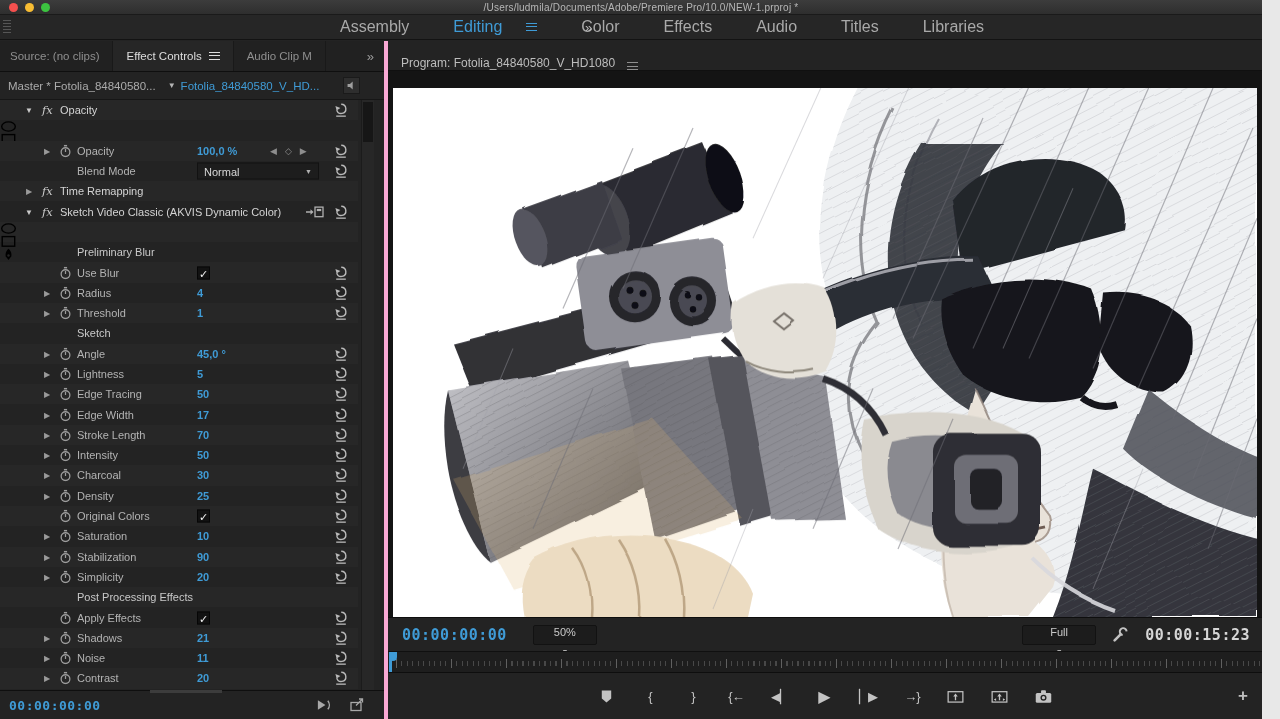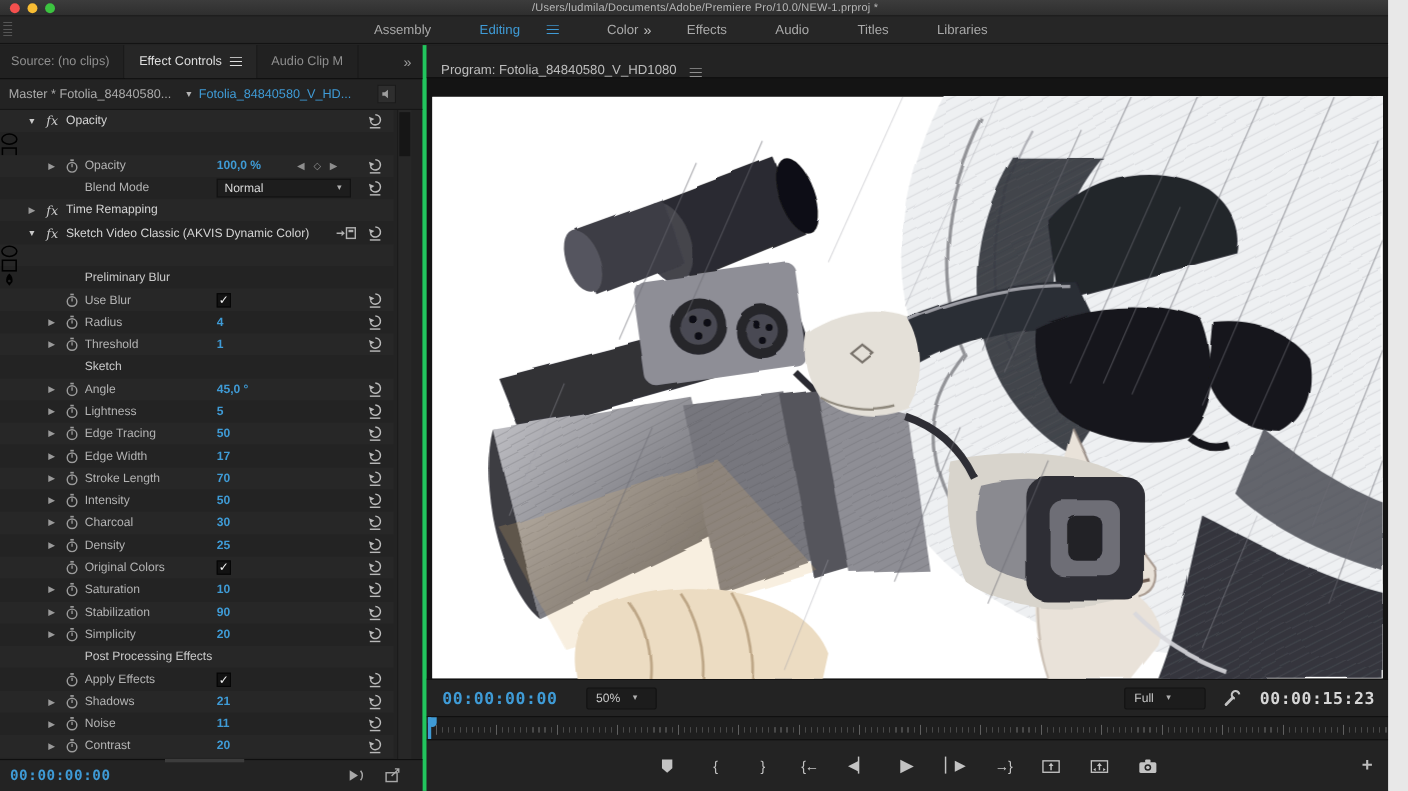--- a/index.html
+++ b/index.html
@@ -13,29 +13,29 @@
     position:relative; border-bottom:1px solid #1a1a1a; }
   .tl { width:9px; height:9px; border-radius:50%; margin-left:7px; }
   .tl.red{ background:#f4504e; margin-left:9px;} .tl.yellow{ background:#f8bd33;} .tl.green{ background:#3cc440;}
   .win-title { position:absolute; left:0; right:0; text-align:center; font-size:10px; color:#b7b7b7; letter-spacing:.2px;margin-left:20px; }
 
   
   .workspace-bar { height:25px; background:#262626; border-bottom:1px solid #131313; display:flex; align-items:center; position:relative; }
   .grip { width:8px; height:14px; margin-left:3px;
     background:repeating-linear-gradient(#565656 0 1px, transparent 1px 3px); }
   .ws-tabs { position:absolute; left:340px; display:flex; align-items:center; gap:44px; }
-  .ws-tab { font-size:12px; color:#a9a9a9; cursor:default; white-space:nowrap; display:flex; align-items:center; gap:9px;}
+  .ws-tab { font-size:16px; color:#a9a9a9; cursor:default; white-space:nowrap; display:flex; align-items:center; gap:9px;}
   .ws-tab.active { color:#3f9bd6;gap:24px; }
   .menu-icon { width:11px; height:8px; background:repeating-linear-gradient(currentColor 0 1px, transparent 1px 3.5px); display:inline-block; }
   .ws-overflow { position:absolute; left:585px; color:#bdbdbd; font-size:13px; }
 
   .main { position:absolute; top:41px; left:0; right:0; bottom:0; display:flex; }
 
   
-  .left-panel { width:388px; background:#232323; display:flex; flex-direction:column; border-right:4px solid #22c55e; position:relative;}
+  .left-panel { width:388px; background:#232323; display:flex; flex-direction:column; border-right:4px solid #f9a8d4; position:relative;}
   .panel-tabs { height:31px; background:#212121; border-bottom:1px solid #0f0f0f; display:flex; align-items:center; position:relative;}
   .p-tab { padding:0 13px; height:100%; display:flex; align-items:center; gap:7px; font-size:11.5px; color:#8f8f8f;
     border-right:1px solid #191919; white-space:nowrap; overflow:hidden;}
   .p-tab.active { color:#dedede; background:#262626; }
   .p-tab:first-child{ padding-left:10px; }
   .p-overflow { position:absolute; right:10px; color:#9a9a9a; font-size:13px; }
 
   .clip-bar { height:28px; display:flex; align-items:center; border-bottom:1px solid #161616; position:relative; font-size:11.5px;}
   .master-label { color:#ababab; margin-left:8px; white-space:nowrap; }
   .clip-tab { display:flex; align-items:center; gap:5px; margin-left:12px; }
@@ -82,21 +82,21 @@
   .program-panel { flex:1; display:flex; flex-direction:column; background:#141414; position:relative; }
   .prog-header { height:30px; background:#232323; border-bottom:1px solid #101010; display:flex; align-items:flex-end; gap:12px; padding-left:13px;
     font-size:12px; color:#bdbdbd; }
   .prog-header .menu-icon{ color:#8f8f8f; }
   .video-wrap { flex:1; padding:17px 5px 0 5px; }
   .video { width:100%; height:100%; background:#ffffff; }
   .video svg { width:100%; height:100%; display:block; }
 
   .prog-controls { height:34px; background:#232323; border-top:1px solid #0e0e0e; display:flex; align-items:center; position:relative; }
   .prog-controls .tc-main { color:#3f9bd6; font-family:"DejaVu Sans Mono","Liberation Mono",monospace; font-weight:bold; font-size:15px; margin-left:14px; letter-spacing:.5px;}
-  .sel { height:20px; background:#1c1c1c; border:1px solid #121212; border-radius:2px; display:flex; align-items:center; font-size:11px; color:#c9c9c9; padding:0 8px; gap:10px;}
+  .sel { height:20px; background:#1c1c1c; border:1px solid #121212; border-radius:2px; display:flex; align-items:center; font-size:11px; color:#c9c9c9; padding:0 8px; gap:10px;flex-direction:column;}
   .sel .arrow{ font-size:7px; color:#b0b0b0;}
   .zoom-sel { margin-left:26px; width:64px; }
   .right-ctl { position:absolute; right:12px; display:flex; align-items:center; gap:16px; }
   .res-sel { width:74px; }
   .wrench { width:17px; height:17px; color:#c2c2c2; }
   .wrench svg{ width:17px; height:17px; display:block;}
   .tc-dur { color:#d6d6d6; font-family:"DejaVu Sans Mono","Liberation Mono",monospace; font-weight:bold; font-size:15px; letter-spacing:.5px; }
 
   .prog-ruler { height:21px; background:#1e1e1e; border-top:1px solid #101010; position:relative;
     background-image:

